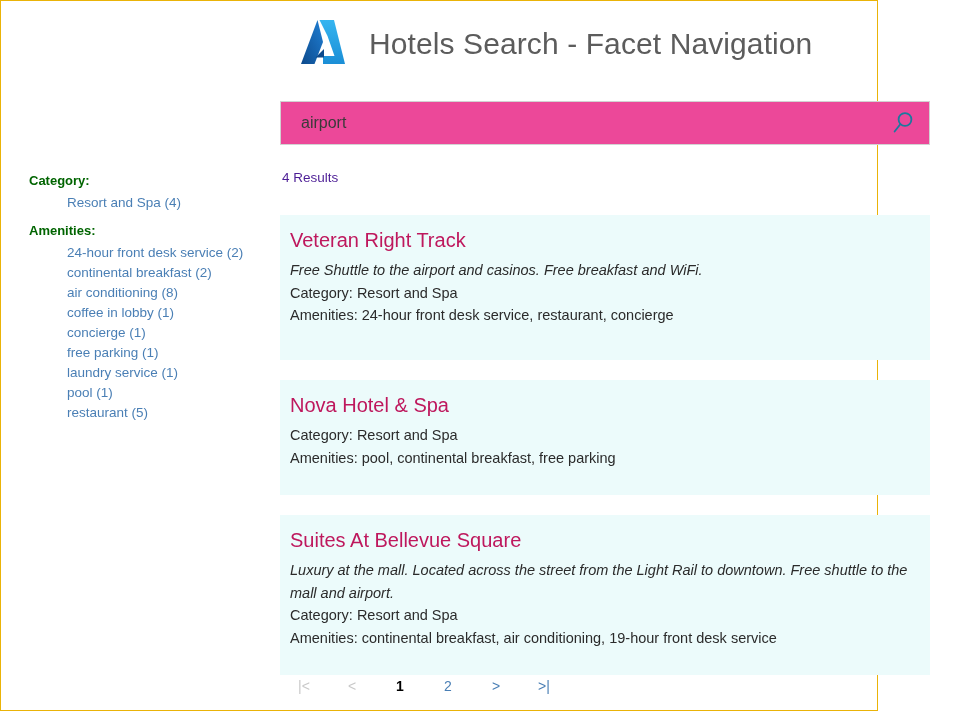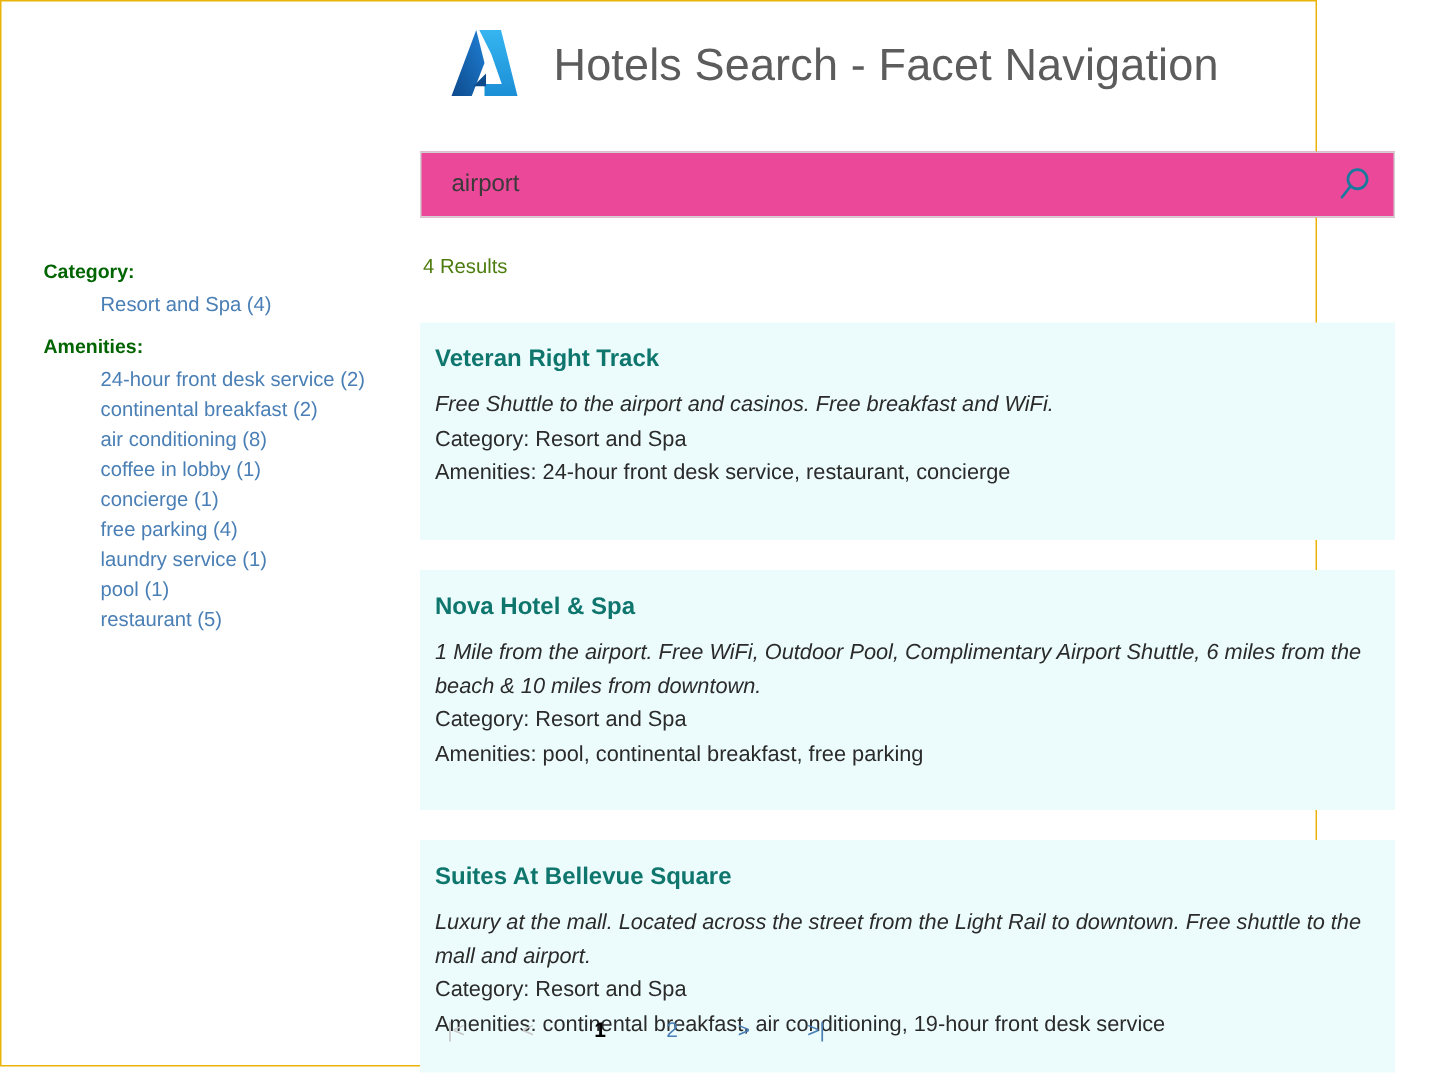--- a/index.html
+++ b/index.html
@@ -132,40 +132,40 @@
 
   
   .results-col {
     position: absolute;
     left: 279px;
     top: 168px;
     width: 650px;
   }
   .results-count {
     font-size: 13.5px;
-    color: #4d7c0f;
+    color: #4c1d95;
     line-height: 18px;
     margin: 0 0 28px 2px;
   }
   .result-card {
     background: #ecfbfb;
     padding: 12px 10px 26px 10px;
     margin-bottom: 20px;
     box-sizing: border-box;
   }
   .result-card.card-1 { min-height: 145px; }
   .result-title {
     display: block;
-    font-size: 16px;
-    color: #0f766e;
+    font-size: 20px;
+    color: #be185d;
     text-decoration: none;
     line-height: 26px;
     margin: 0 0 6px 0;
     cursor: pointer;
-    font-weight: bold;
+    font-weight: normal;
   }
   .result-desc {
     font-size: 14.5px;
     color: #2b2b2b;
     line-height: 22.5px;
     margin: 0;
     max-width: 618px;
     font-style: italic;
   }
   .result-meta {
@@ -267,21 +267,21 @@
         <li>
           <a class="facet-link" href="#">air conditioning (8)</a>
         </li>
         <li>
           <a class="facet-link" href="#">coffee in lobby (1)</a>
         </li>
         <li>
           <a class="facet-link" href="#">concierge (1)</a>
         </li>
         <li>
-          <a class="facet-link" href="#">free parking (4)</a>
+          <a class="facet-link" href="#">free parking (1)</a>
         </li>
         <li>
           <a class="facet-link" href="#">laundry service (1)</a>
         </li>
         <li>
           <a class="facet-link" href="#">pool (1)</a>
         </li>
         <li>
           <a class="facet-link" href="#">restaurant (5)</a>
         </li>
@@ -296,21 +296,20 @@
 
     <div class="result-card card-1">
       <a class="result-title" href="#">Veteran Right Track</a>
       <p class="result-desc">Free Shuttle to the airport and casinos.  Free breakfast and WiFi.</p>
       <p class="result-meta">Category: Resort and Spa</p>
       <p class="result-meta">Amenities: 24-hour front desk service, restaurant, concierge</p>
     </div>
 
     <div class="result-card">
       <a class="result-title" href="#">Nova Hotel &amp; Spa</a>
-      <p class="result-desc">1 Mile from the airport.  Free WiFi, Outdoor Pool, Complimentary Airport Shuttle, 6 miles from the beach &amp; 10 miles from downtown.</p>
       <p class="result-meta">Category: Resort and Spa</p>
       <p class="result-meta">Amenities: pool, continental breakfast, free parking</p>
     </div>
 
     <div class="result-card">
       <a class="result-title" href="#">Suites At Bellevue Square</a>
       <p class="result-desc">Luxury at the mall.  Located across the street from the Light Rail to downtown.  Free shuttle to the mall and airport.</p>
       <p class="result-meta">Category: Resort and Spa</p>
       <p class="result-meta">Amenities: continental breakfast, air conditioning, 19-hour front desk service</p>
     </div>

